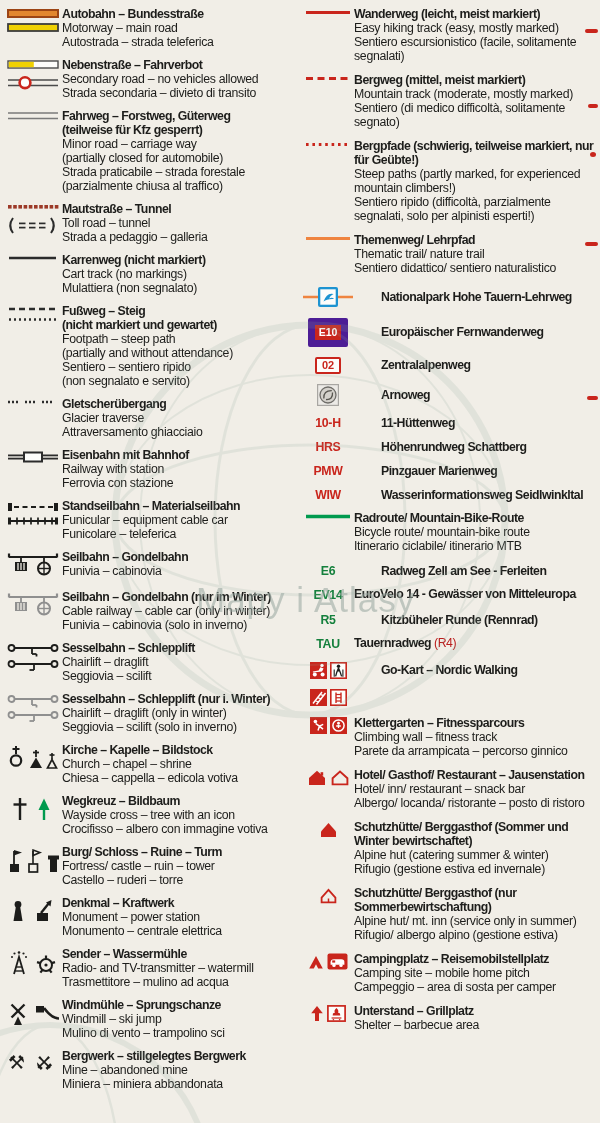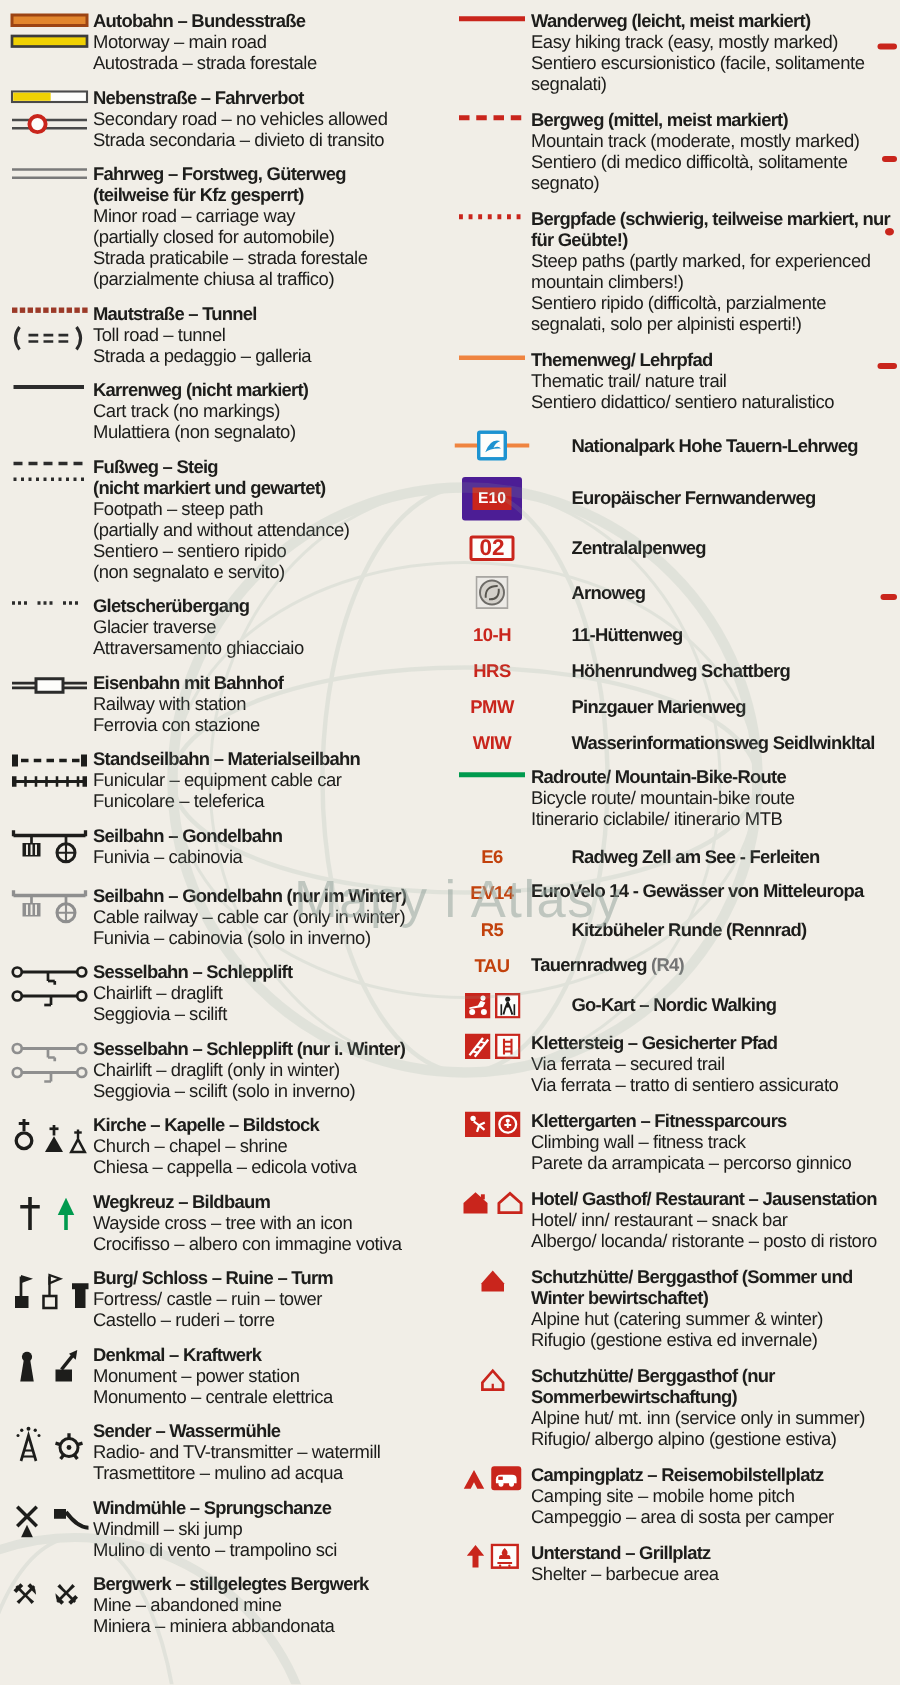--- a/index.html
+++ b/index.html
@@ -24,25 +24,25 @@
   .sym svg{display:block;}
   .txt{flex:1;padding-right:2px;min-width:0;}
   .t{font-weight:bold;font-size:12.3px;line-height:14px;letter-spacing:-0.5px;}
   .l{font-size:12.3px;line-height:14px;letter-spacing:-0.3px;}
   .badge-red-filled{
     display:inline-block;background:#c9251c;color:#fff;font-weight:bold;
     font-size:10.5px;line-height:13px;padding:1px 4px;border-radius:2px;border:7px solid #4c1d95;
   }
   .badge-red-outline{
     display:inline-block;background:#fdfdfb;color:#c9251c;font-weight:bold;
-    font-size:15px;line-height:13px;padding:0 5px;border-radius:2px;border:2px solid #c9251c;
+    font-size:11px;line-height:13px;padding:0 5px;border-radius:2px;border:2px solid #c9251c;
   }
   .code-red{color:#c9251c;font-weight:bold;font-size:12.3px;letter-spacing:-0.3px;}
-  .code-green{color:#c2410c;font-weight:bold;font-size:12.3px;letter-spacing:-0.3px;}
-  .suffix-green{color:#737373;font-weight:bold;}
+  .code-green{color:#15803d;font-weight:bold;font-size:12.3px;letter-spacing:-0.3px;}
+  .suffix-green{color:#b91c1c;font-weight:normal;}
   .watermark{position:absolute;inset:0;z-index:2;pointer-events:none;}
   .wm-text{
     position:absolute;left:196px;top:580px;
     font-family:"Liberation Sans",sans-serif;
     font-size:35px;color:#98a7a0;opacity:0.55;letter-spacing:1px;white-space:nowrap;
   }
   .artifact{position:absolute;z-index:1;border-radius:2px;}
 </style>
 </head>
 <body>
@@ -52,21 +52,21 @@
       <div class="row">
         <div class="sym">
           <svg width="54" height="26" viewBox="0 0 54 26">
             <rect x="2" y="2" width="50" height="7" fill="#e2862e" stroke="#9c4414" stroke-width="2"></rect>
             <rect x="2" y="16" width="50" height="7" fill="#f0d103" stroke="#3c3c3c" stroke-width="1.8"></rect>
           </svg>
         </div>
         <div class="txt">
           <div class="t">Autobahn – Bundesstraße</div>
           <div class="l">Motorway – main road</div>
-          <div class="l">Autostrada – strada forestale</div>
+          <div class="l">Autostrada – strada teleferica</div>
         </div>
       </div>
       <div class="row">
         <div class="sym">
           <svg width="54" height="32" viewBox="0 0 54 32">
             <rect x="2" y="2" width="50" height="7" fill="#fdfdfb" stroke="#4a4a4a" stroke-width="1.4"></rect>
             <rect x="2.8" y="2.8" width="25" height="5.4" fill="#f0d103"></rect>
             <line x1="2" y1="21" x2="52" y2="21" stroke="#4a4a4a" stroke-width="1.6"></line>
             <line x1="2" y1="26.5" x2="52" y2="26.5" stroke="#4a4a4a" stroke-width="1.6"></line>
             <circle cx="19" cy="23.7" r="5.4" fill="#fdfdfb" stroke="#c9251c" stroke-width="2.6"></circle>
@@ -615,25 +615,20 @@
             <line x1="10.5" y1="5.6" x2="14" y2="6.6" stroke="#fff" stroke-width="1.3"></line>
           </svg>
           <svg width="17" height="17" viewBox="0 0 17 17">
             <rect x="0.8" y="0.8" width="15.4" height="15.4" fill="#fdfdfb" stroke="#c9251c" stroke-width="1.6"></rect>
             <line x1="6" y1="3.5" x2="6" y2="14" stroke="#c9251c" stroke-width="1.4"></line>
             <line x1="11" y1="3.5" x2="11" y2="14" stroke="#c9251c" stroke-width="1.4"></line>
             <line x1="6" y1="5.5" x2="11" y2="5.5" stroke="#c9251c" stroke-width="1.2"></line>
             <line x1="6" y1="8.75" x2="11" y2="8.75" stroke="#c9251c" stroke-width="1.2"></line>
             <line x1="6" y1="12" x2="11" y2="12" stroke="#c9251c" stroke-width="1.2"></line>
           </svg>
-        </div>
-        <div class="txt">
-          <div class="t">Klettersteig – Gesicherter Pfad</div>
-          <div class="l">Via ferrata – secured trail</div>
-          <div class="l">Via ferrata – tratto di sentiero assicurato</div>
         </div>
       </div>
       <div class="row">
         <div class="sym">
           <svg width="17" height="17" viewBox="0 0 17 17">
             <rect x="0" y="0" width="17" height="17" fill="#c9251c"></rect>
             <circle cx="5.4" cy="4.6" r="1.8" fill="#fff"></circle>
             <path d="M5.8,6.6 L9.4,9.2 L13.2,7.4 M9.4,9.2 L8,13.6 M9.4,9.2 L13,12.2" fill="none" stroke="#fff" stroke-width="1.5"></path>
           </svg>
           <svg width="17" height="17" viewBox="0 0 17 17">

